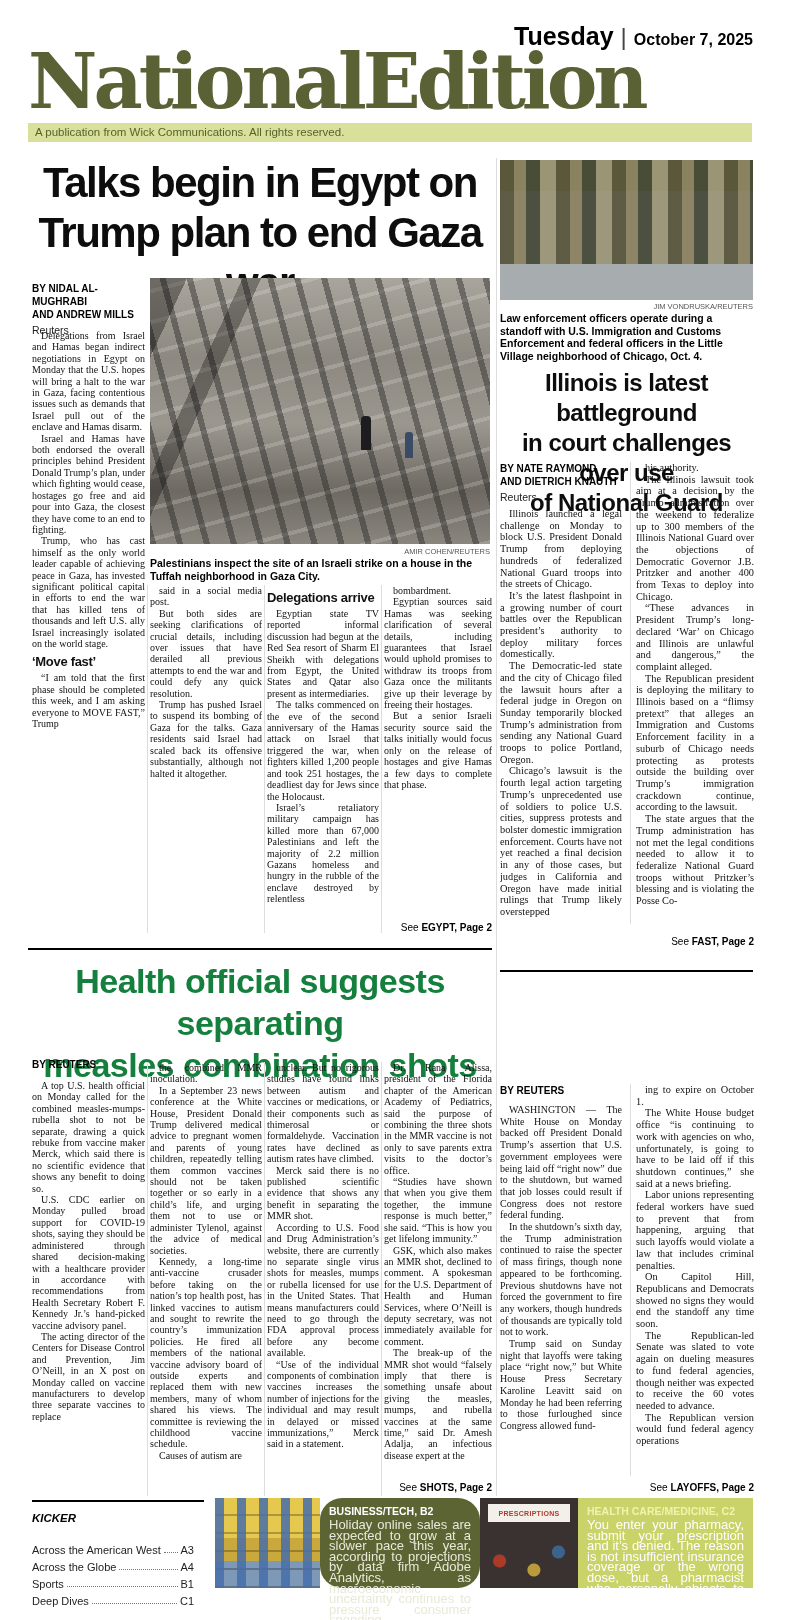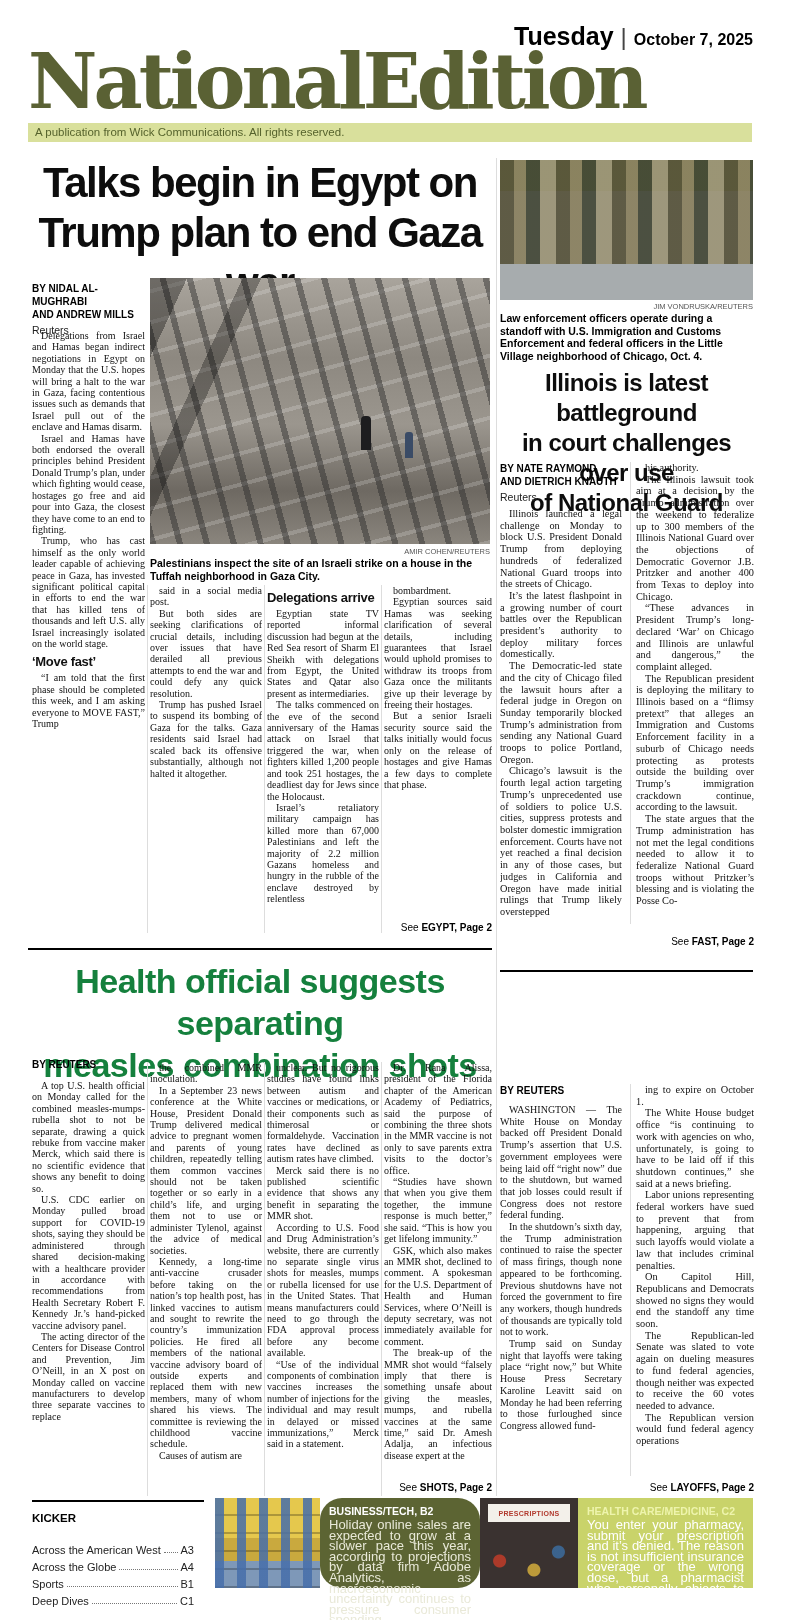--- a/index.html
+++ b/index.html
@@ -65,21 +65,21 @@
       radial-gradient(circle at 80% 60%, rgba(60,120,180,.7) 0 6px, transparent 7px),
       linear-gradient(180deg,#3a3230 0 100%);}
   .rx-sign{position:absolute;left:8%;top:7%;width:84%;height:20%;background:#f3f0ea;
            display:flex;align-items:center;justify-content:center;}
   .rx-sign span{font-family:"Liberation Sans",sans-serif;font-weight:bold;font-size:7px;
            letter-spacing:.3px;color:#b23a2e;}
 
   
   .kicker-rule{position:absolute;left:32px;top:1500px;width:172px;height:2px;background:#000;}
   .kicker-title{position:absolute;left:32px;top:1512px;font-family:"Liberation Sans",sans-serif;
-                font-weight:bold;font-size:11.5px;color:#000;}
+                font-weight:bold;font-size:11.5px;color:#000;font-style:italic;}
   .idx{position:absolute;left:32px;top:1544px;width:162px;font-family:"Liberation Sans",sans-serif;font-size:11px;color:#222;}
   .idx-row{display:flex;align-items:flex-end;margin-bottom:5px;}
   .idx-dots{flex:1;border-bottom:1.5px dotted #777;margin:0 3px 3px;}
   .teaser{position:absolute;box-sizing:border-box;padding:7px 9px;font-family:"Liberation Sans",sans-serif;}
   .teaser .t-title{font-weight:bold;font-size:10.5px;line-height:12px;}
   .teaser .t-text{font-size:13px;line-height:10.6px;margin-top:3px;text-align:justify;}
   .box-business{left:320px;top:1498px;width:160px;height:90px;background:#5c6433;border-radius:22px;}
   .box-business .t-title{color:#ffffff;}
   .box-business .t-text{color:#e9e9d8;}
   .box-health{left:578px;top:1498px;width:175px;height:90px;background:#c9d36a;}

